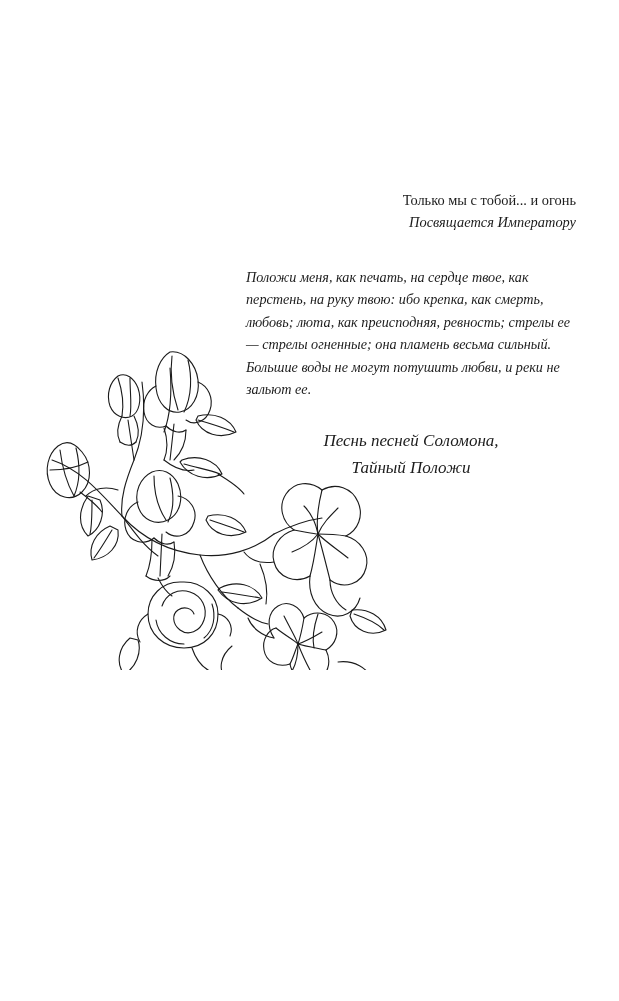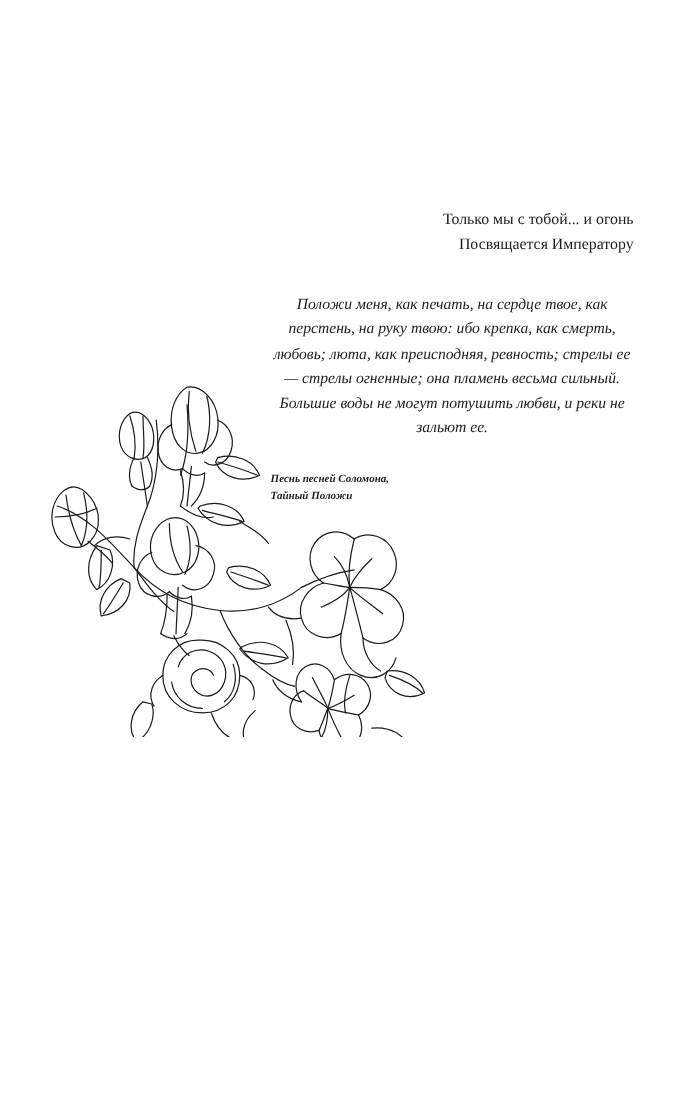--- a/index.html
+++ b/index.html
@@ -36,39 +36,39 @@
     font-size: 14.4px;
     line-height: 1.52;
     color: #1c1c1c;
   }
   .dedication .line-1 {
     display: block;
     font-style: normal;
   }
   .dedication .line-2 {
     display: block;
+    font-style: italic;
   }
 
   .epigraph {
     margin-top: 32px;
     font-style: italic;
     font-size: 14.2px;
     line-height: 1.58;
-    text-align: center;
+    text-align: left;
     color: #1c1c1c;
   }
 
   .attribution {
     margin-top: 28px;
     font-style: italic;
-    font-size: 10px;
+    font-size: 17px;
     line-height: 1.55;
-    text-align: left;
+    text-align: center;
     color: #1c1c1c;
-    font-weight: bold;
   }
   .attribution span { display: block; }
 
   
   .floral {
     position: absolute;
     left: 22px;
     top: 320px;
     width: 400px;
     height: 350px;

